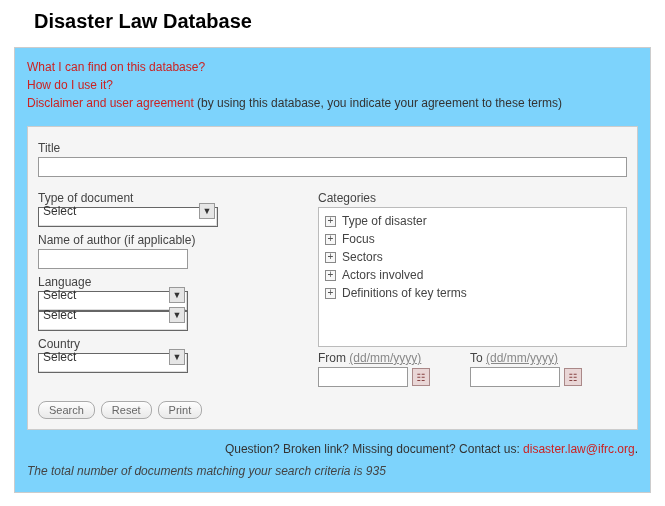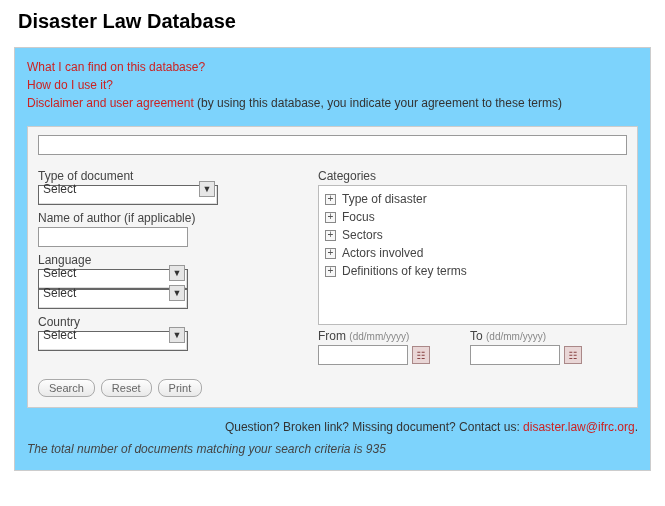--- a/index.html
+++ b/index.html
@@ -10,21 +10,21 @@
     margin: 0;
     padding: 10px 14px;
     background: #fff;
     width: 665px;
   }
   h1 {
     font-family: Arial, sans-serif;
     font-size: 20px;
     font-weight: bold;
     color: #000;
-    margin: 0 0 14px 4px;
+    margin: 0 0 14px 20px;
   }
   .panel {
     border: 1px solid #ccc;
     padding: 10px 12px 14px 12px;
     background: #7dd3fc;
   }
   .top-links { margin-bottom: 14px; font-size: 12px; line-height: 1.5; }
   .top-links a { color: #c22; text-decoration: none; }
   .form-box {
     border: 1px solid #ccc;
@@ -94,21 +94,21 @@
     border: 1px solid #888;
     display: inline-flex;
     align-items: center; justify-content: center;
     font-size: 10px; line-height: 1;
     color: #555;
     background: #f7f7f7;
   }
   .date-row { display: flex; gap: 40px; margin-top: 4px; }
   .date-col { display:flex; flex-direction:column; }
   .date-label { font-size: 12px; color: #444; margin-bottom: 2px; }
-  .date-hint { font-size: 10px; color: #888; }
+  .date-hint { font-size: 12px; color: #888; text-decoration: underline; }
   .date-input-wrap { display:flex; align-items:center; gap:4px; }
   .date-input {
     border: 1px solid #999;
     height: 20px; width: 90px;
     font-size: 12px; padding:1px 3px; background:#fff;
   }
   .cal-btn {
     width: 18px; height: 18px;
     border: 1px solid #a88;
     background: #e9d6d6;
@@ -137,20 +137,21 @@
 <div class="panel">
 
   <div class="top-links">
     <a href="#">What I can find on this database?</a><br>
     <a href="#">How do I use it?</a><br>
     <a href="#">Disclaimer and user agreement</a><span> (by using this database, you indicate your agreement to these terms)</span>
   </div>
 
   <div class="form-box">
 
+    <div class="field-label">Title</div>
     <input class="title-input" value="" style="">
 
     <div class="row" style="margin-top:8px;">
       <div class="left-col">
 
         <div class="field-label">Type of document</div>
         <div class="select sel-wide">
           <span>Select</span>
           <span class="arrow">▼</span>
         </div>

